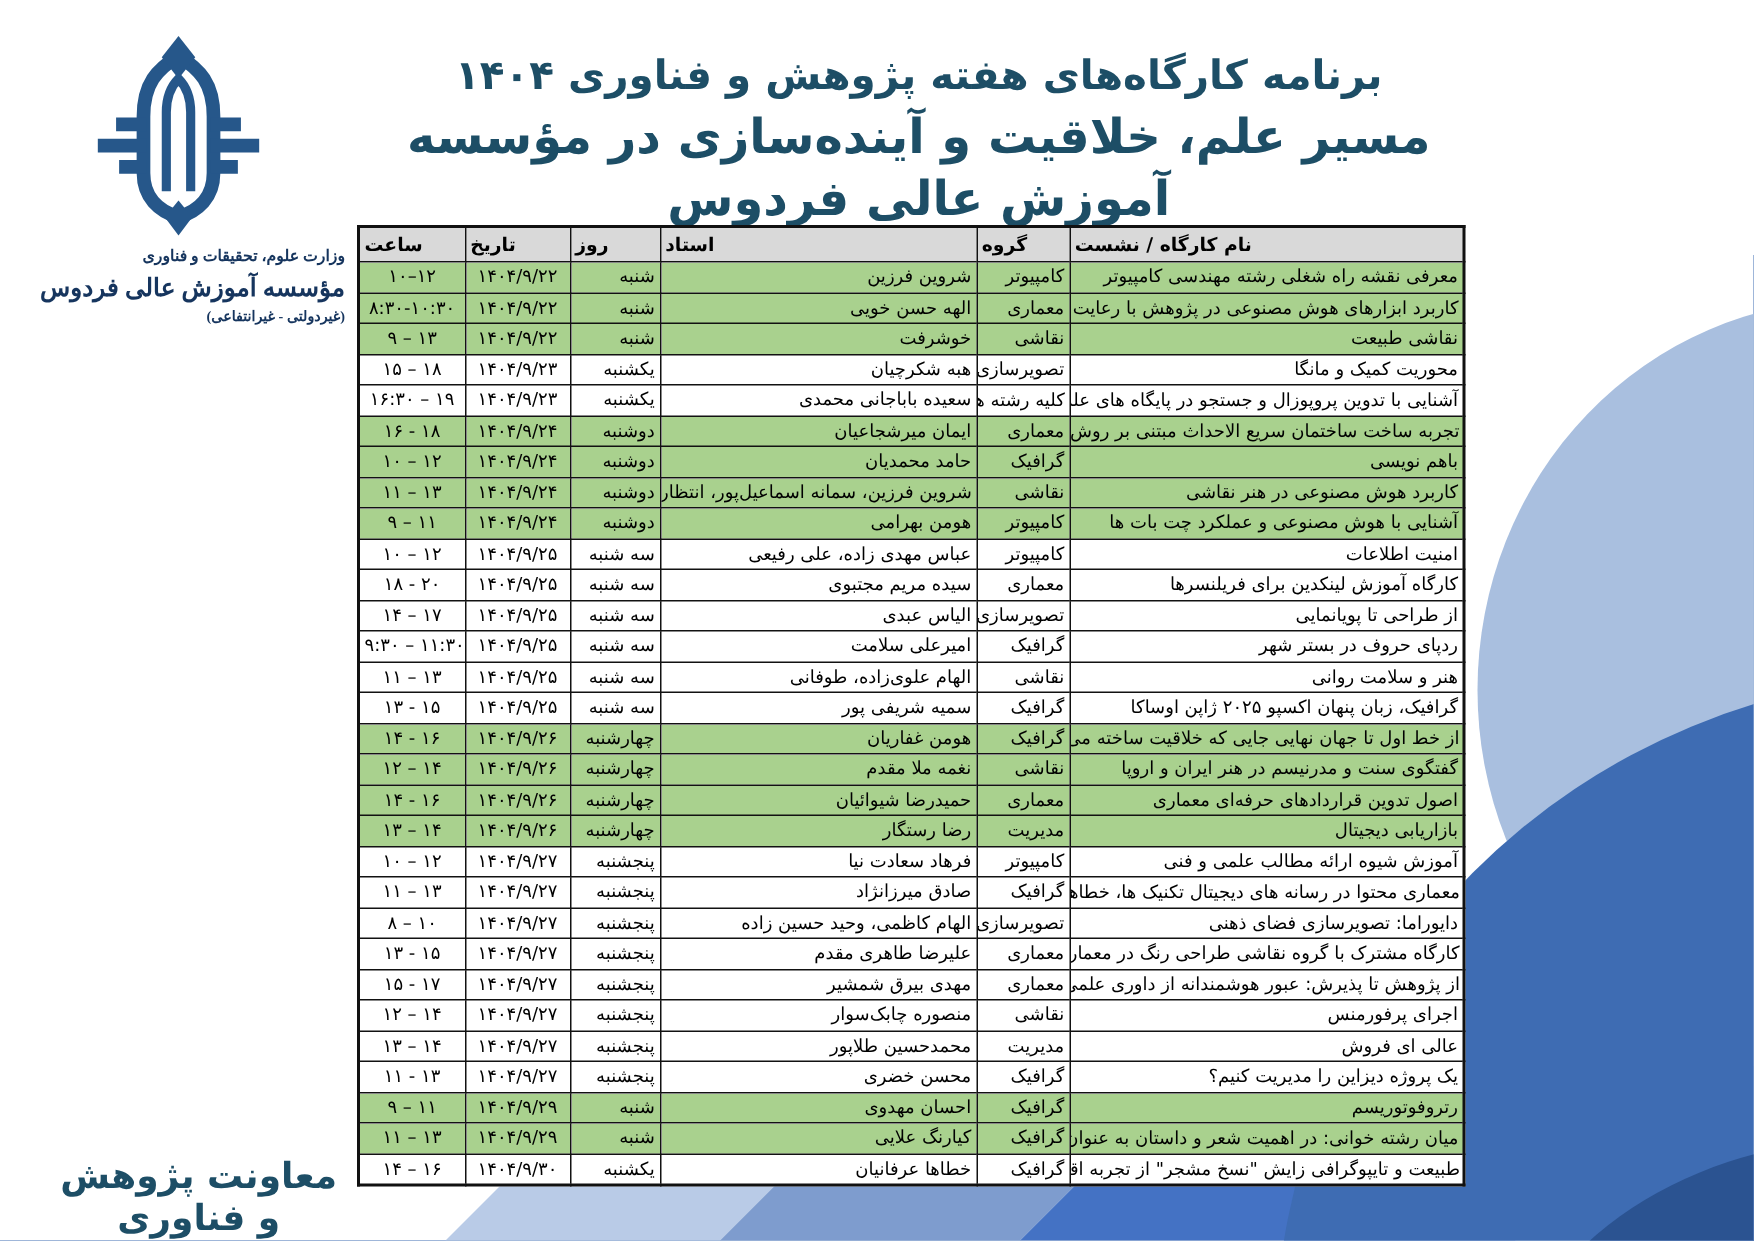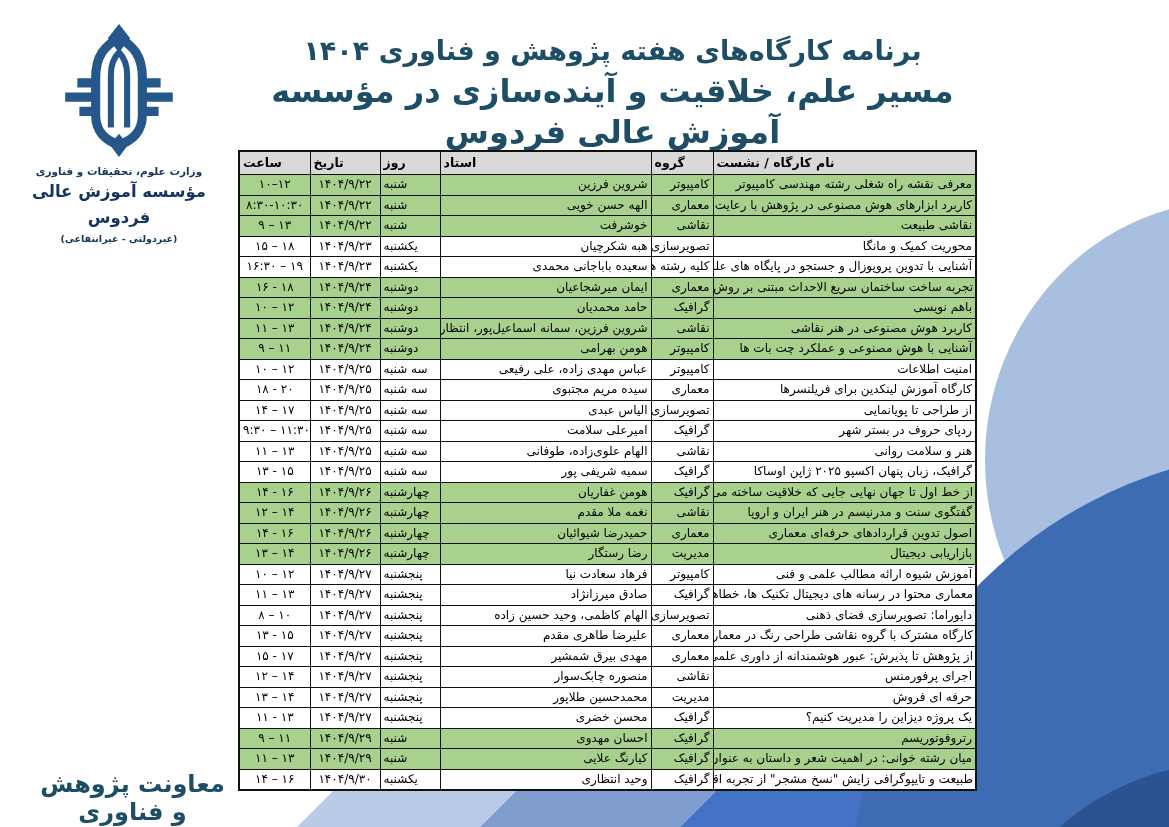--- a/index.html
+++ b/index.html
@@ -12,21 +12,21 @@
   .decor{position:absolute;inset:0;z-index:0;}
   .shape{position:absolute;}
   .blob-light{left:985px;top:200px;width:500px;height:520px;border-radius:50%;background:var(--c-wave-light);}
   .blob-mid{left:850px;top:450px;width:900px;height:900px;border-radius:50%;background:var(--c-wave-mid);}
   .blob-navy{left:1005px;top:762px;width:430px;height:310px;border-radius:50%;background:var(--c-wave-navy);transform:rotate(-10deg);}
   .stripe{position:absolute;bottom:0;height:42px;transform:skewX(-45deg);transform-origin:bottom left;}
   .stripe.s1{left:297px;width:183px;background:var(--c-stripe-1);}
   .stripe.s2{left:480px;width:200px;background:var(--c-stripe-2);}
   .stripe.s3{left:680px;width:330px;background:var(--c-stripe-3);}
   
-  .logo-wrap{position:absolute;left:8px;top:22px;width:222px;z-index:2;text-align:center;}
+  .logo-wrap{position:absolute;left:8px;top:22px;width:222px;z-index:2;text-align:right;font-family:Liberation Serif, serif;}
   .logo-wrap svg{display:block;margin:0 auto;}
   .logo-text{direction:rtl;color:#16355e;margin-top:6px;}
   .logo-ministry{font-size:10.5px;font-weight:600;line-height:15px;}
   .logo-institute{font-size:16.5px;font-weight:700;line-height:26px;}
   .logo-type{font-size:9.5px;font-weight:600;line-height:15px;}
   
   .title-block{position:absolute;left:255px;top:30px;width:715px;z-index:2;direction:rtl;text-align:center;color:var(--c-title);font-weight:700;}
   .title-l1{font-size:27px;line-height:41px;}
   .title-l2{font-size:32px;line-height:41px;}
   
@@ -36,21 +36,21 @@
   table.sched{border-collapse:collapse;table-layout:fixed;width:737px;direction:rtl;background:#fff;border:2px solid #111;}
   table.sched th,table.sched td{
     border:1px solid #111;white-space:nowrap;overflow:hidden;
     font-size:12px;line-height:1.1;color:#000;padding:0 3px;height:19.5px;
   }
   table.sched th{background:var(--c-header-bg);font-weight:700;font-size:12.5px;height:22px;text-align:left;}
   tr.green td{background:var(--c-row-green);}
   td.col-name{text-align:right;}
   td.col-group{text-align:right;padding-right:2px;}
   td.col-teacher{text-align:right;padding-right:4px;margin-top:41px;}
-  td.col-day{text-align:left;font-size:11.5px;margin-left:29px;}
+  td.col-day{text-align:right;font-size:11.5px;margin-left:29px;}
   td.col-date{text-align:center;font-size:11.5px;}
   td.col-time{text-align:center;font-size:11.5px;}
 </style>
 </head>
 <body>
 
 <div class="decor">
   <div class="shape stripe s1"></div>
   <div class="shape stripe s2"></div>
   <div class="shape stripe s3"></div>
@@ -301,21 +301,21 @@
         </tr>
         <tr>
           <td class="col-name">اجرای پرفورمنس</td>
           <td class="col-group">نقاشی</td>
           <td class="col-teacher">منصوره چابک‌سوار</td>
           <td class="col-day">پنجشنبه</td>
           <td class="col-date" dir="ltr">۱۴۰۴/۹/۲۷</td>
           <td class="col-time" dir="ltr">۱۲ – ۱۴</td>
         </tr>
         <tr>
-          <td class="col-name">حرفه ای فروش</td>
+          <td class="col-name">عالی ای فروش</td>
           <td class="col-group">مدیریت</td>
           <td class="col-teacher">محمدحسین طلاپور</td>
           <td class="col-day">پنجشنبه</td>
           <td class="col-date" dir="ltr">۱۴۰۴/۹/۲۷</td>
           <td class="col-time" dir="ltr">۱۳ – ۱۴</td>
         </tr>
         <tr>
           <td class="col-name">یک پروژه دیزاین را مدیریت کنیم؟</td>
           <td class="col-group">گرافیک</td>
           <td class="col-teacher">محسن خضری</td>
@@ -335,21 +335,21 @@
           <td class="col-name">میان رشته خوانی: در اهمیت شعر و داستان به عنوان ابزارهای پرورش ن</td>
           <td class="col-group">گرافیک</td>
           <td class="col-teacher">کیارنگ علایی</td>
           <td class="col-day">شنبه</td>
           <td class="col-date" dir="ltr">۱۴۰۴/۹/۲۹</td>
           <td class="col-time" dir="ltr">۱۱ – ۱۳</td>
         </tr>
         <tr>
           <td class="col-name">طبیعت و تایپوگرافی زایش "نسخ مشجر" از تجربه اقلیم بینالود</td>
           <td class="col-group">گرافیک</td>
-          <td class="col-teacher">وحید انتظاری</td>
+          <td class="col-teacher">خطاها عرفانیان</td>
           <td class="col-day">یکشنبه</td>
           <td class="col-date" dir="ltr">۱۴۰۴/۹/۳۰</td>
           <td class="col-time" dir="ltr">۱۴ – ۱۶</td>
         </tr>
       </tbody>
   </table>
 </div>
 
 <div class="footer-label">معاونت پژوهش و فناوری</div>
 

